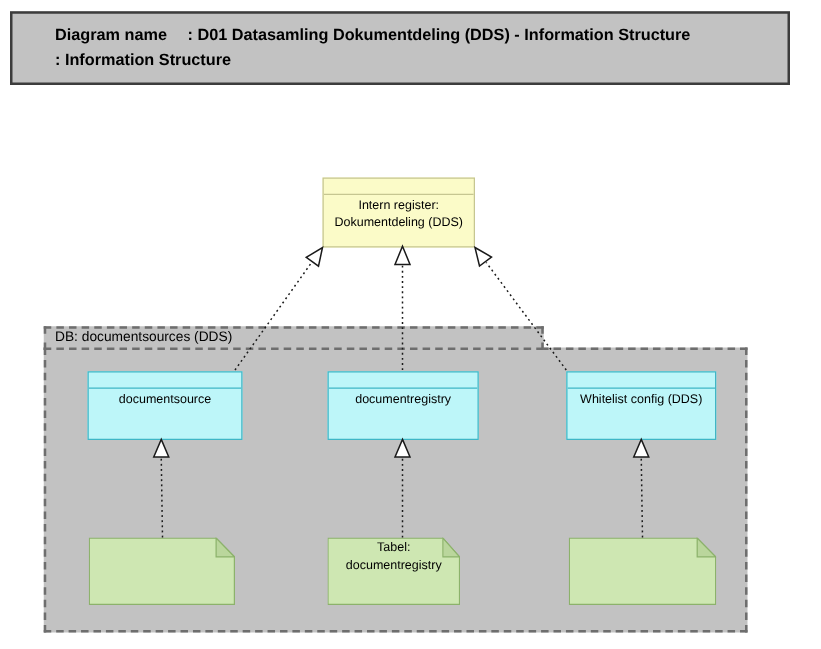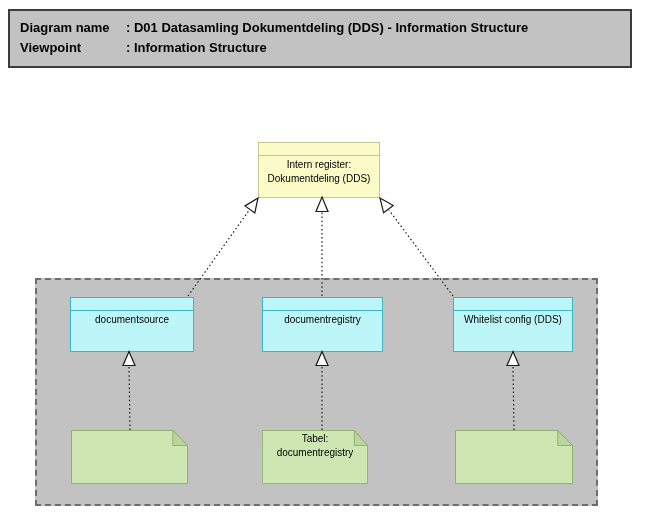--- a/index.html
+++ b/index.html
@@ -6,21 +6,21 @@
   #stage{
     position:relative;width:657px;height:519px;background:#ffffff;overflow:hidden;
     font-family:"Liberation Sans", sans-serif;color:#000;
   }
   
   .diagram-header{
     position:absolute;left:8px;top:9px;width:624px;height:59px;box-sizing:border-box;
     background:#c2c2c2;border:2px solid #3c3c3c;padding:7px 10px 0 10px;
     font-weight:bold;font-size:13px;line-height:20px;white-space:nowrap;
   }
-  .hdr-row{display:flex;}
+  .hdr-row{display:flex;margin-left:24px;}
   .hdr-label{display:inline-block;width:106px;flex:0 0 106px;}
   
   .biz-object{
     position:absolute;left:258px;top:142px;width:122px;height:56px;box-sizing:border-box;
     background:#fbfbc8;border:1px solid #c6c691;overflow:hidden;
   }
   .biz-object .strip{height:12px;border-bottom:1px solid #c6c691;}
   
   .pkg-body{
     position:absolute;left:35px;top:278px;width:563px;height:228px;box-sizing:border-box;
@@ -63,30 +63,32 @@
 <body>
 
 <div id="stage">
 
   <div class="diagram-header">
     <div class="hdr-row">
       <span class="hdr-label">Diagram name</span>
       <span class="hdr-value">: D01 Datasamling Dokumentdeling (DDS) - Information Structure</span>
     </div>
     <div class="hdr-row">
-      <span class="hdr-label">Viewpoint</span>
       <span class="hdr-value">: Information Structure</span>
     </div>
   </div>
 
   <div class="biz-object">
     <div class="strip"></div>
     <div class="shape-label">Intern register: Dokumentdeling (DDS)</div>
   </div>
 
+  <div class="pkg-tab">
+    <span>DB: documentsources (DDS)</span>
+  </div>
   <div class="pkg-body"></div>
 
   <div class="entity e1">
     <div class="strip"></div>
     <div class="shape-label">documentsource</div>
   </div>
   <div class="entity e2">
     <div class="strip"></div>
     <div class="shape-label">documentregistry</div>
   </div>

